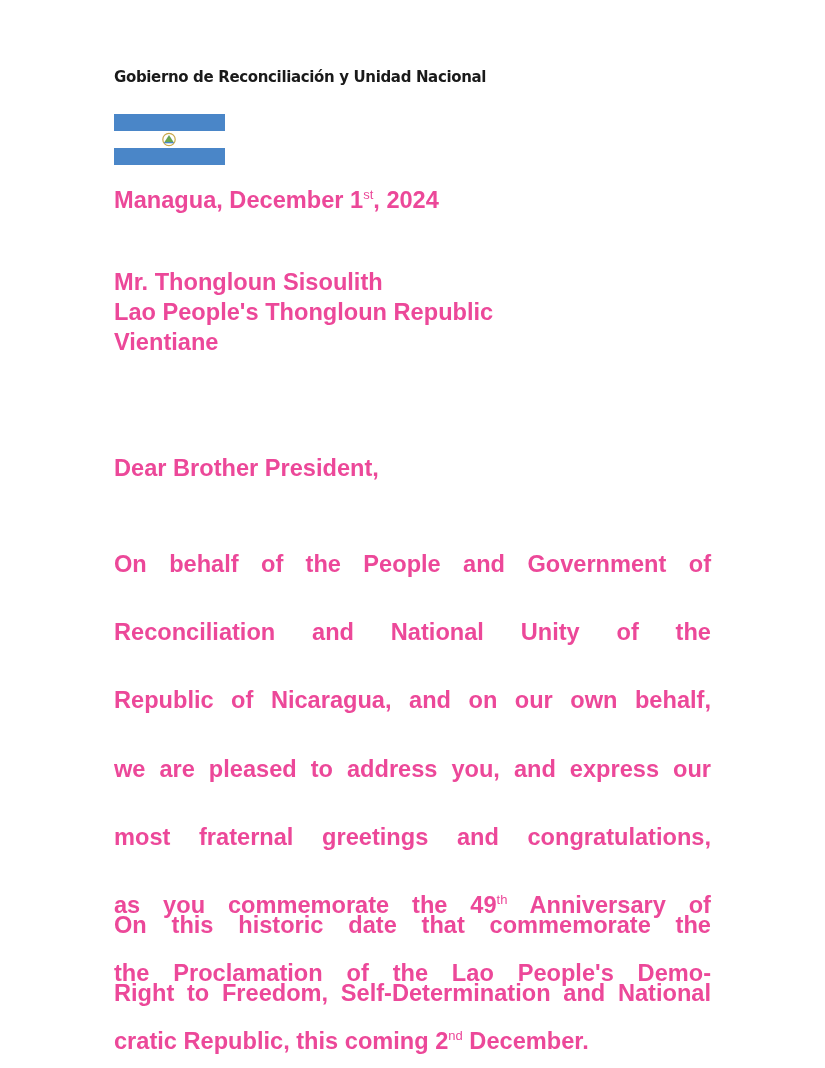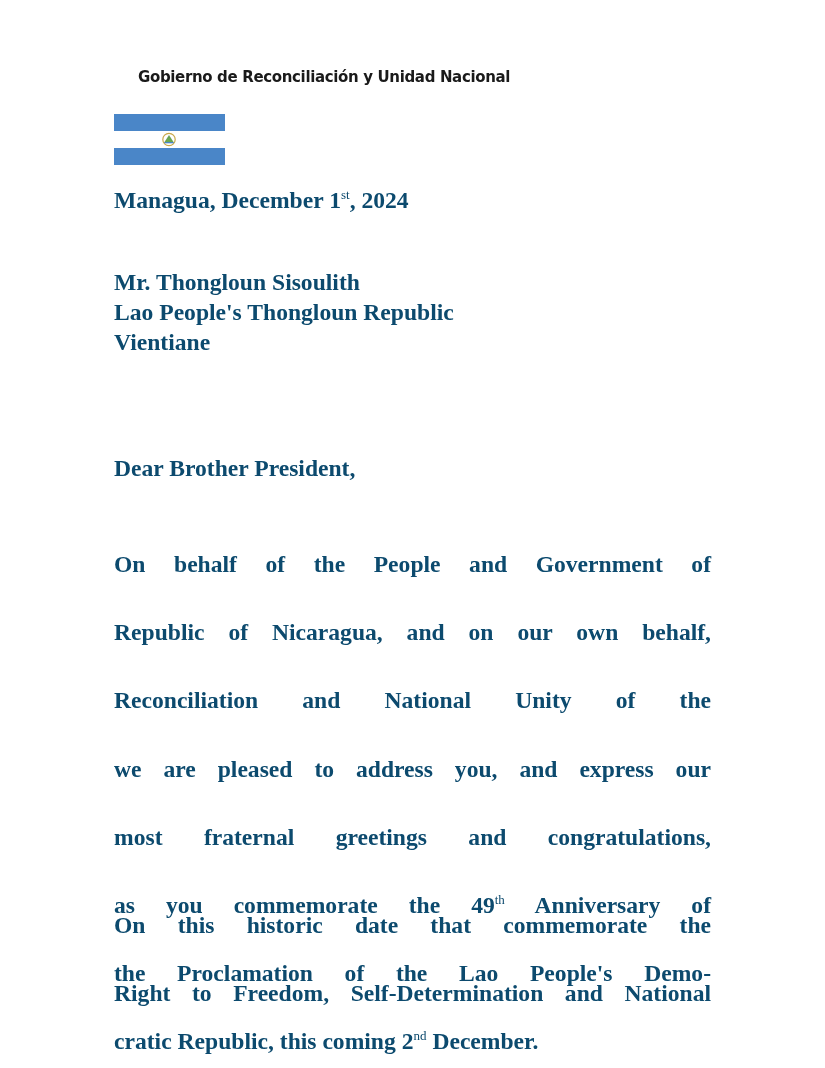--- a/index.html
+++ b/index.html
@@ -17,21 +17,20 @@
     .header {
       position: absolute;
       left: 114px;
       top: 67px;
       font-family: "DejaVu Sans", sans-serif;
       font-weight: bold;
       font-size: 15px;
       line-height: 20px;
       color: #1a1a1a;
       letter-spacing: -0.35px;
-      margin-left: 24px;
     }
     .flag {
       position: absolute;
       left: 114px;
       top: 114px;
       width: 111px;
       height: 51px;
     }
     .flag .stripe {
       height: 17px;
@@ -39,24 +38,24 @@
     .flag .blue { background: #4a86c8; }
     .flag .white { background: #ffffff; position: relative; }
     .flag .emblem {
       position: absolute;
       left: 47px;
       top: 1px;
       width: 16px;
       height: 15px;
     }
     .mono {
-      font-family: Liberation Serif, serif;
+      font-family: Liberation Sans, sans-serif;
       font-weight: bold;
       font-size: 23.6px;
-      color: #0c4a6e;
+      color: #ec4899;
     }
     .date {
       position: absolute;
       left: 114px;
       top: 186px;
       line-height: 28px;
       white-space: pre;
     }
     sup {
       font-size: 13px;
@@ -124,22 +123,22 @@
 <div class="address mono">
   <div>Mr. Thongloun Sisoulith</div>
   <div>Lao People's Thongloun Republic</div>
   <div>Vientiane</div>
 </div>
 
 <div class="salutation mono">Dear Brother President,</div>
 
 <div class="para para1 mono">
   <span class="line">On behalf of the People and Government of</span>
+  <span class="line">Reconciliation and National Unity of the</span>
   <span class="line">Republic of Nicaragua, and on our own behalf,</span>
-  <span class="line">Reconciliation and National Unity of the</span>
   <span class="line">we are pleased to address you, and express our</span>
   <span class="line">most fraternal greetings and congratulations,</span>
   <span class="line"><span>as you commemorate the 49</span><sup>th</sup><span> Anniversary of</span></span>
   <span class="line">the Proclamation of the Lao People's Demo-</span>
   <span class="line last"><span>cratic Republic, this coming 2</span><sup>nd</sup><span> December.</span></span>
 </div>
 
 <div class="para para2 mono">
   <span class="line">On this historic date that commemorate the</span>
   <span class="line">Right to Freedom, Self-Determination and National</span>

